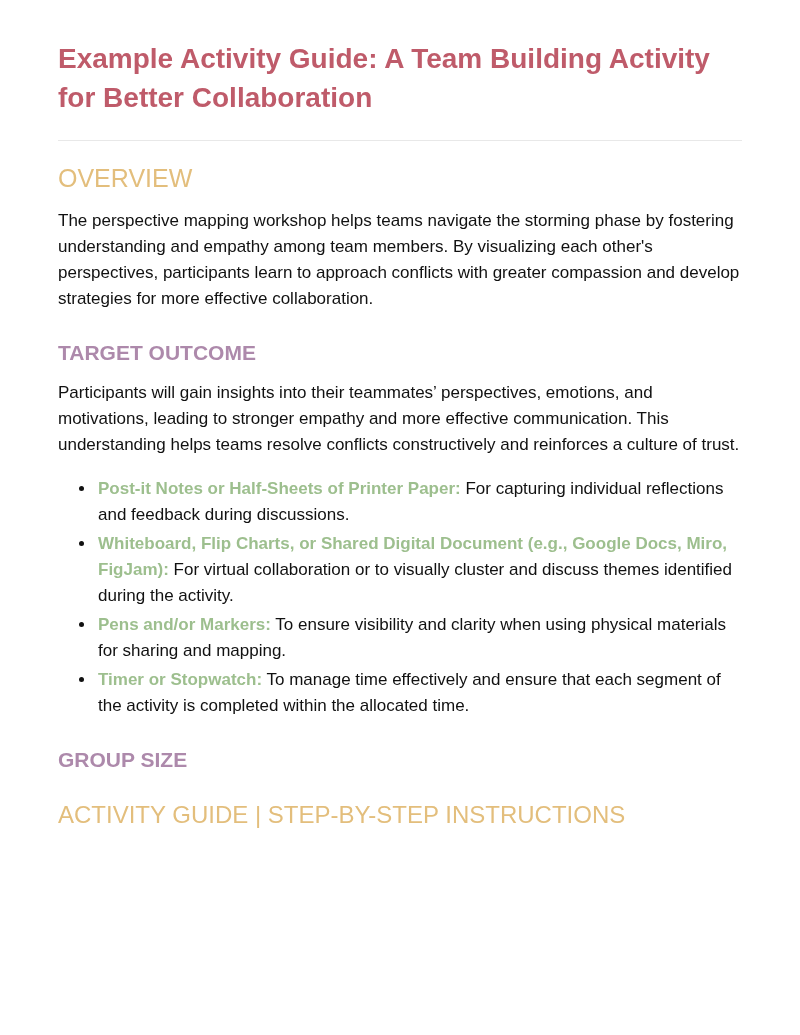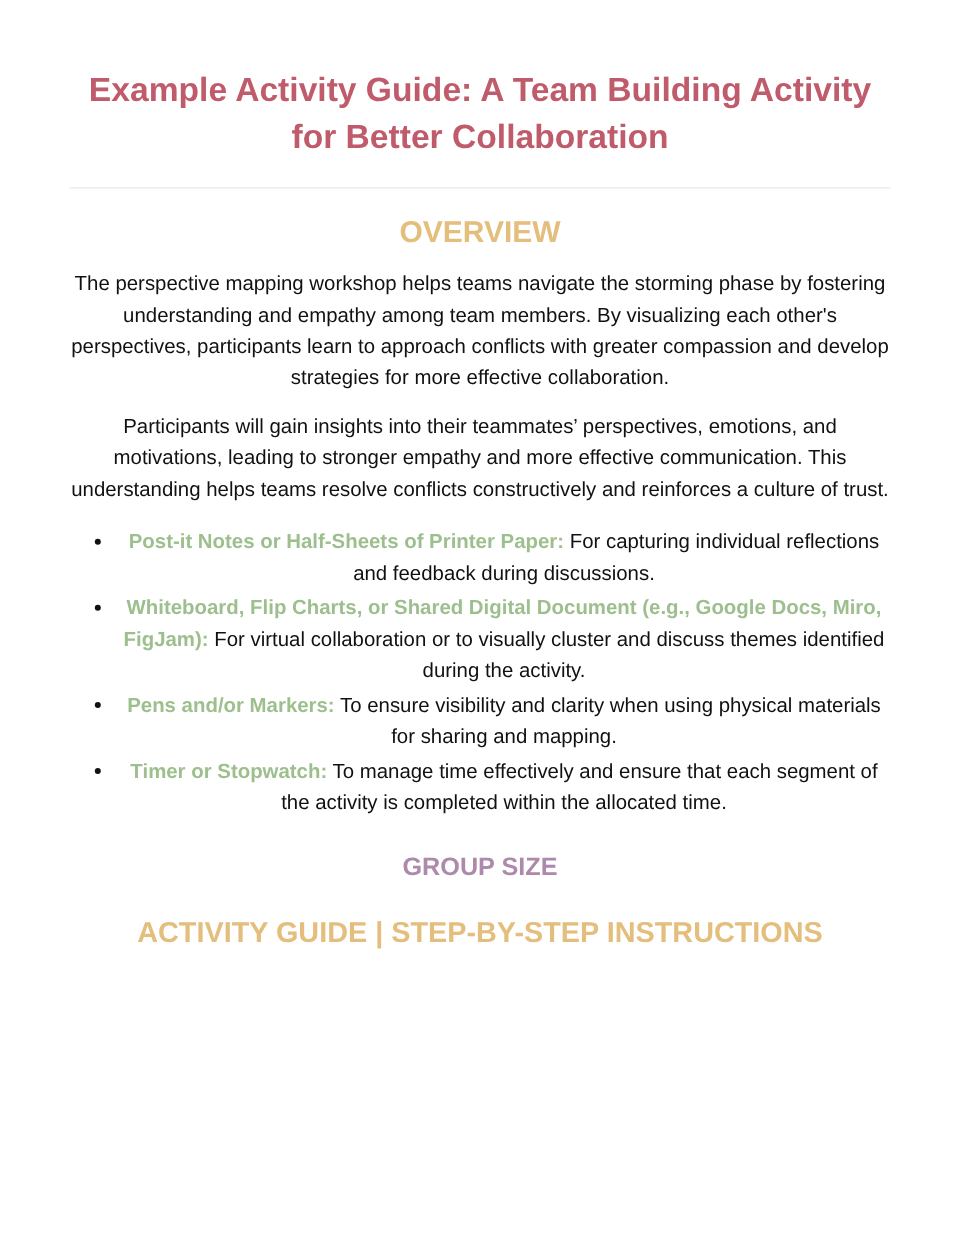--- a/index.html
+++ b/index.html
@@ -15,39 +15,38 @@
   body {
     font-family: "Liberation Sans", sans-serif;
     color: var(--body-text);
     width: 800px;
     height: 1035px;
     overflow: hidden;
   }
   .page {
     width: 800px;
     height: 1035px;
-    padding: 40px 58px 0 58px;
-    text-align: center;
+    padding: 24px 58px 0 58px;
   }
   .doc-title {
     color: var(--title-red);
     font-size: 28px;
     font-weight: bold;
     line-height: 39px;
     margin: 15px 0 0 0;
   }
   hr.divider {
     border: none;
     border-top: 1px solid var(--divider);
     margin: 23px 0 0 0;
   }
   h2.major-heading {
     color: var(--heading-gold);
     font-size: 25px;
-    font-weight: bold;
+    font-weight: normal;
     line-height: 30px;
     margin: 22px 0 0 0;
   }
   h2.major-heading.bottom {
     font-size: 24px;
     line-height: 34px;
     margin-top: 26px;
   }
   h3.sub-heading {
     color: var(--heading-purple);
@@ -81,20 +80,21 @@
 
 <div class="page">
 
   <h1 class="doc-title">Example Activity Guide: A Team Building Activity for Better Collaboration</h1>
 
   <hr class="divider">
 
   <h2 class="major-heading">OVERVIEW</h2>
   <p class="body-text">The perspective mapping workshop helps teams navigate the storming phase by fostering understanding and empathy among team members. By visualizing each other's perspectives, participants learn to approach conflicts with greater compassion and develop strategies for more effective collaboration.</p>
 
+  <h3 class="sub-heading">TARGET OUTCOME</h3>
   <p class="body-text">Participants will gain insights into their teammates’ perspectives, emotions, and motivations, leading to stronger empathy and more effective communication. This understanding helps teams resolve conflicts constructively and reinforces a culture of trust.</p>
 
   <ul class="bullet-list">
     <li>
       <span class="lead">Post-it Notes or Half-Sheets of Printer Paper:</span>
       <span>For capturing individual reflections and feedback during discussions.</span>
     </li>
     <li>
       <span class="lead">Whiteboard, Flip Charts, or Shared Digital Document (e.g., Google Docs, Miro, FigJam):</span>
       <span>For virtual collaboration or to visually cluster and discuss themes identified during the activity.</span>

